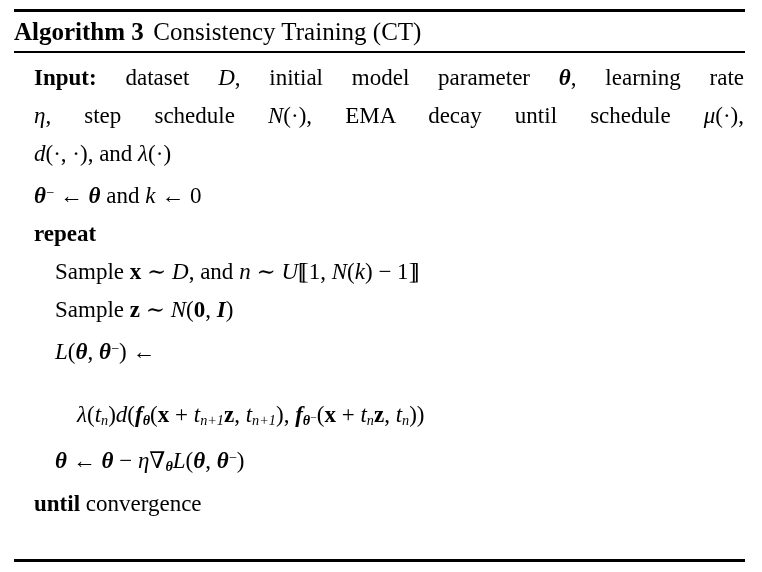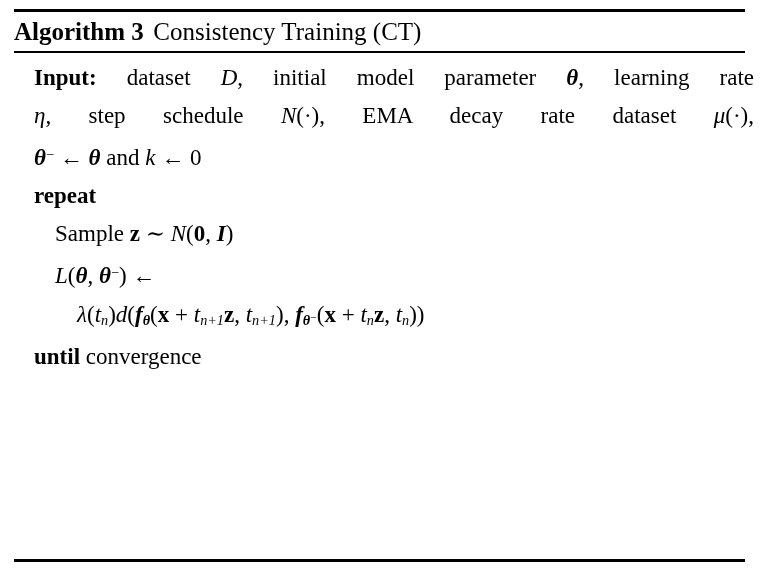--- a/index.html
+++ b/index.html
@@ -36,25 +36,25 @@
   .algo-caption .label { font-weight: bold; margin-right: 0.38em; }
 
   .algo-body {
     position: absolute;
     top: 59px;
     left: 0;
     right: 0;
     font-size: 23px;
     line-height: 38px;
   }
-  .line { padding-right: 8px; white-space: nowrap; }
+  .line { padding-right: 18px; white-space: nowrap; }
   .line.just { white-space: normal; text-align: justify; text-align-last: justify; }
   .ind0 { padding-left: 34px; }
   .ind1 { padding-left: 55px; }
-  .ind2 { padding-left: 77px; }
+  .ind2 { padding-left: 77px; margin-top: 24px; }
 
   .b   { font-weight: bold; text-align: center; }
   .i   { font-style: italic; }
   .bi  { font-weight: bold; font-style: italic; }
   .cal { font-style: italic; }
   .sub    { font-size: 0.62em; vertical-align: -0.18em; }
   .sup    { font-size: 0.62em; vertical-align: 0.45em; }
   .subsup { font-size: 0.5em;  vertical-align: 0.05em; }
   .dbl    { letter-spacing: -0.2em; margin-right: 0.2em; }
 </style>
@@ -65,23 +65,26 @@
   <div class="rule rule-top" style="background: rgb(0, 0, 0);"></div>
 
   <div class="algo-caption">
     <span class="label">Algorithm 3</span><span>Consistency Training (CT)</span>
   </div>
 
   <div class="rule rule-mid" style="background: rgb(0, 0, 0);"></div>
 
   <div class="algo-body">
       <div class="line ind0 just"><span class="b">Input:</span><span> dataset </span><span class="cal">D</span><span>, initial model parameter </span><span class="bi">θ</span><span>, learning rate</span></div>
-      <div class="line ind0 just"><span class="i">η</span><span>, step schedule </span><span class="i">N</span><span>(·), EMA decay rate dataset </span><span class="i">μ</span><span>(·),</span></div>
+      <div class="line ind0 just"><span class="i">η</span><span>, step schedule </span><span class="i">N</span><span>(·), EMA decay until schedule </span><span class="i">μ</span><span>(·),</span></div>
+      <div class="line ind0"><span class="i">d</span><span>(·, ·), and </span><span class="i">λ</span><span>(·)</span></div>
       <div class="line ind0"><span class="bi">θ</span><span class="sup">−</span><span> ← </span><span class="bi">θ</span><span> and </span><span class="i">k</span><span> ← 0</span></div>
       <div class="line ind0"><span class="b">repeat</span></div>
+      <div class="line ind1"><span>Sample </span><span class="b">x</span><span> ∼ </span><span class="cal">D</span><span>, and </span><span class="i">n</span><span> ∼ </span><span class="cal">U</span><span class="dbl">[[</span><span>1, </span><span class="i">N</span><span>(</span><span class="i">k</span><span>) − 1</span><span class="dbl">]]</span></div>
       <div class="line ind1"><span>Sample </span><span class="b">z</span><span> ∼ </span><span class="cal">N</span><span>(</span><span class="b">0</span><span>, </span><span class="bi">I</span><span>)</span></div>
       <div class="line ind1"><span class="cal">L</span><span>(</span><span class="bi">θ</span><span>, </span><span class="bi">θ</span><span class="sup">−</span><span>) ←</span></div>
       <div class="line ind2"><span class="i">λ</span><span>(</span><span class="i">t</span><span class="sub i">n</span><span>)</span><span class="i">d</span><span>(</span><span class="bi">f</span><span class="sub bi">θ</span><span>(</span><span class="b">x</span><span> + </span><span class="i">t</span><span class="sub i">n+1</span><span class="b">z</span><span>, </span><span class="i">t</span><span class="sub i">n+1</span><span>), </span><span class="bi">f</span><span class="sub bi">θ</span><span class="subsup">−</span><span>(</span><span class="b">x</span><span> + </span><span class="i">t</span><span class="sub i">n</span><span class="b">z</span><span>, </span><span class="i">t</span><span class="sub i">n</span><span>))</span></div>
+      <div class="line ind1"><span class="bi">θ</span><span> ← </span><span class="bi">θ</span><span> − </span><span class="i">η</span><span>∇</span><span class="sub bi">θ</span><span class="cal">L</span><span>(</span><span class="bi">θ</span><span>, </span><span class="bi">θ</span><span class="sup">−</span><span>)</span></div>
       <div class="line ind0"><span class="b">until</span><span> convergence</span></div>
     </div>
 
   <div class="rule rule-bottom" style="background: rgb(0, 0, 0);"></div>
 </div>
 
 </body></html>

